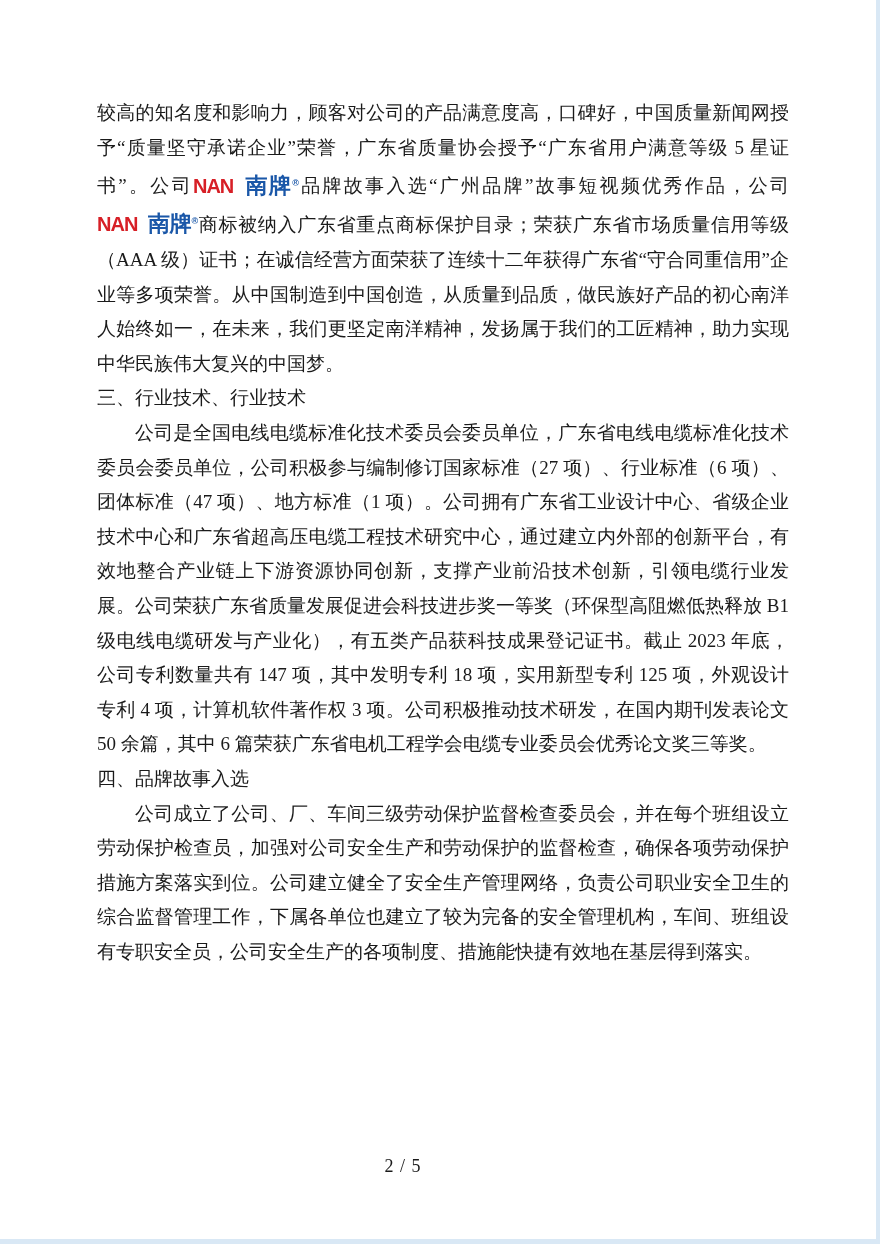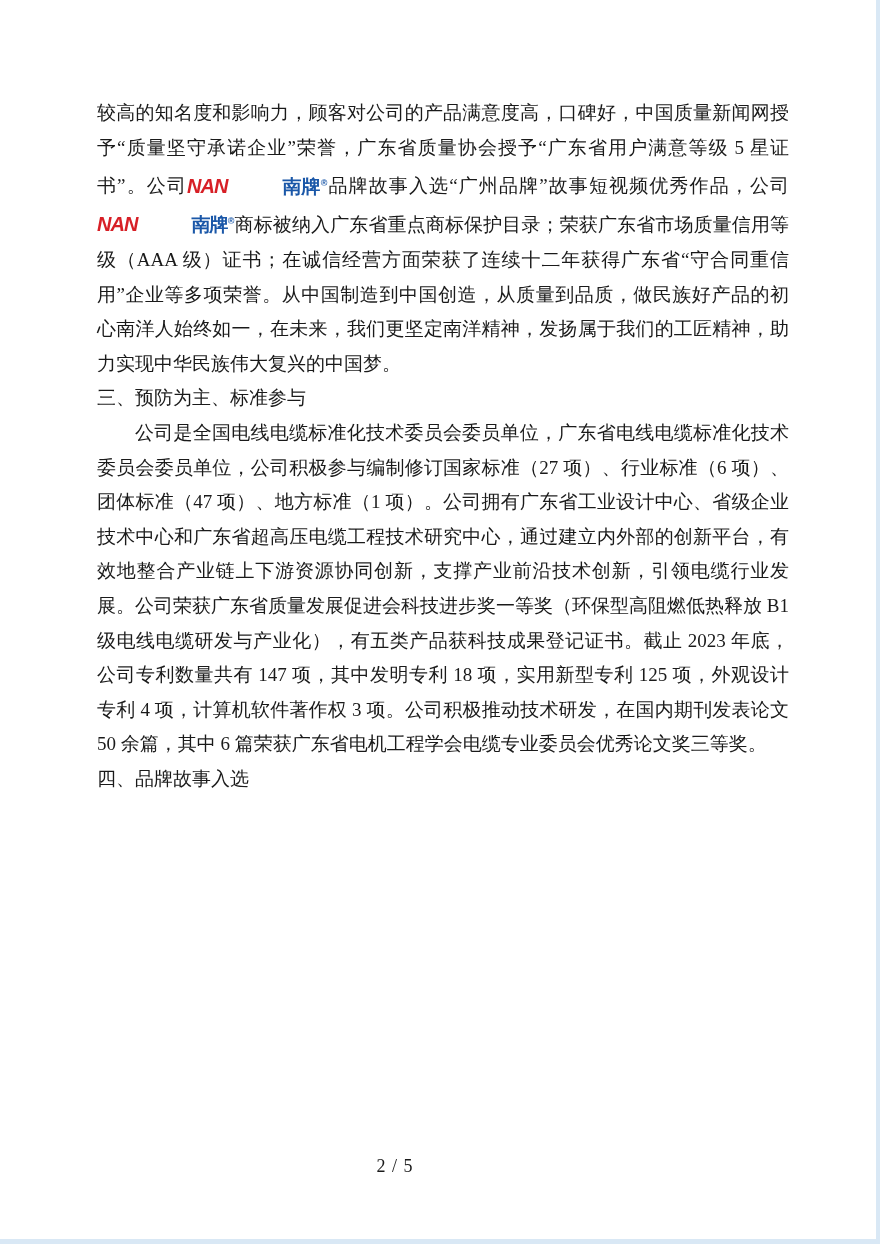--- a/index.html
+++ b/index.html
@@ -43,62 +43,61 @@
   .brand-logo {
     font-family: "Liberation Sans", "DejaVu Sans", sans-serif;
     font-weight: 700;
     white-space: nowrap;
   }
   .brand-nan {
     color: var(--brand_red, #d71f26);
     font-size: 20px;
     letter-spacing: -1px;
     padding-right: 10px;
-    font-style: italic;
   }
   .brand-nanpai {
     color: var(--brand_blue, #1a57a8);
-    font-size: 19px;
+    font-size: 22px;
     letter-spacing: -1px;
-    margin-left: 44px;
   }
   .brand-reg {
     color: var(--brand_blue, #1a57a8);
     font-size: 9px;
     vertical-align: super;
   }
   .page-footer {
     position: absolute;
     top: 1156px;
-    left: 4px;
+    left: 12px;
     width: 782px;
     text-align: center;
     font-size: 18px;
     letter-spacing: 1px;
     color: #1a1a1a;
   }
 </style>
 </head>
 <body>
 
 <div class="canvas">
 
   <div class="text-block">
 
     <p>
       <span>较高的知名度和影响力，顾客对公司的产品满意度高，口碑好，中国质量新闻网授予“质量坚守承诺企业”荣誉，广东省质量协会授予“广东省用户满意等级 5 星证书”。公司</span><span class="brand-logo"><span class="brand-nan">NAN</span><span class="brand-nanpai">南牌</span><span class="brand-reg">®</span></span><span>品牌故事入选“广州品牌”故事短视频优秀作品，公司</span><span class="brand-logo"><span class="brand-nan">NAN</span><span class="brand-nanpai">南牌</span><span class="brand-reg">®</span></span><span>商标被纳入广东省重点商标保护目录；荣获广东省市场质量信用等级（AAA 级）证书；在诚信经营方面荣获了连续十二年获得广东省“守合同重信用”企业等多项荣誉。从中国制造到中国创造，从质量到品质，做民族好产品的初心南洋人始终如一，在未来，我们更坚定南洋精神，发扬属于我们的工匠精神，助力实现中华民族伟大复兴的中国梦。</span>
     </p>
 
-    <h2>三、预防为主、标准参与</h2>
+    <h2>三、行业技术、行业技术</h2>
 
     <p class="indent">公司是全国电线电缆标准化技术委员会委员单位，广东省电线电缆标准化技术委员会委员单位，公司积极参与编制修订国家标准（27 项）、行业标准（6 项）、团体标准（47 项）、地方标准（1 项）。公司拥有广东省工业设计中心、省级企业技术中心和广东省超高压电缆工程技术研究中心，通过建立内外部的创新平台，有效地整合产业链上下游资源协同创新，支撑产业前沿技术创新，引领电缆行业发展。公司荣获广东省质量发展促进会科技进步奖一等奖（环保型高阻燃低热释放 B1 级电线电缆研发与产业化），有五类产品获科技成果登记证书。截止 2023 年底，公司专利数量共有 147 项，其中发明专利 18 项，实用新型专利 125 项，外观设计专利 4 项，计算机软件著作权 3 项。公司积极推动技术研发，在国内期刊发表论文 50 余篇，其中 6 篇荣获广东省电机工程学会电缆专业委员会优秀论文奖三等奖。</p>
 
     <h2>四、品牌故事入选</h2>
 
 
+    <p class="indent">公司成立了公司、厂、车间三级劳动保护监督检查委员会，并在每个班组设立劳动保护检查员，加强对公司安全生产和劳动保护的监督检查，确保各项劳动保护措施方案落实到位。公司建立健全了安全生产管理网络，负责公司职业安全卫生的综合监督管理工作，下属各单位也建立了较为完备的安全管理机构，车间、班组设有专职安全员，公司安全生产的各项制度、措施能快捷有效地在基层得到落实。</p>
 
   </div>
 
   <div class="page-footer"><span>2</span><span> / </span><span>5</span></div>
 
   <div class="edge-right"></div>
   <div class="edge-bottom"></div>
 
 </div>
 

